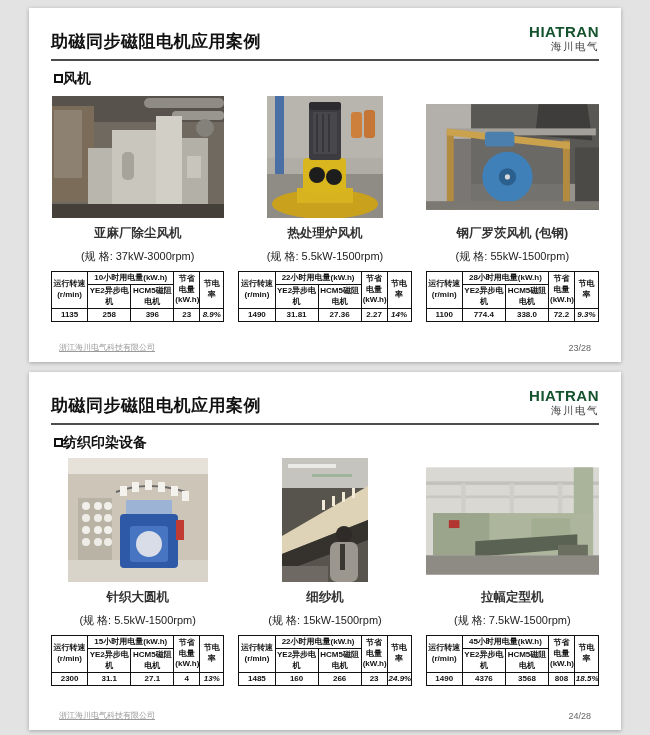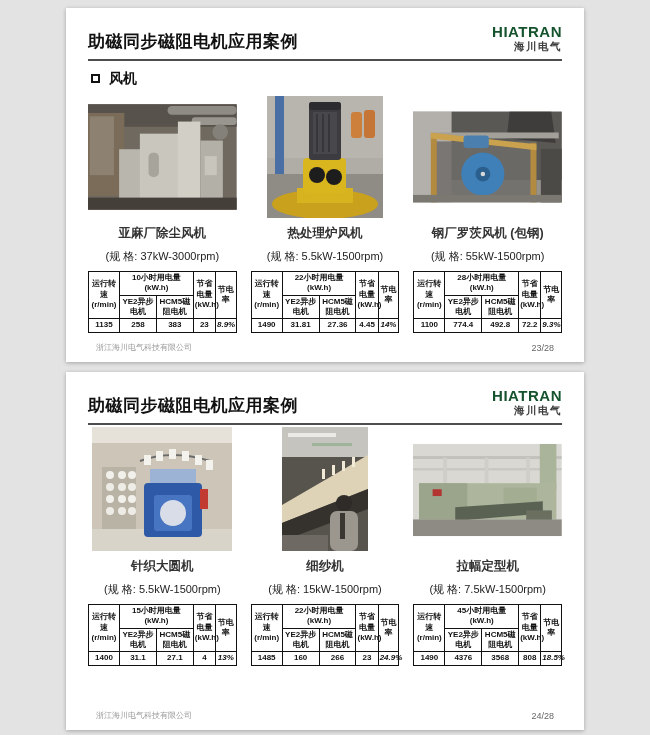--- a/index.html
+++ b/index.html
@@ -1,42 +1,42 @@
 <!DOCTYPE html>
 <html><head>
 <meta charset="utf-8">
 <style>
   * { margin:0; padding:0; box-sizing:border-box; }
   html,body { width:650px; background:#e3e3e3; font-family:"Liberation Sans","DejaVu Sans",sans-serif; }
   body { height:735px; overflow:hidden; }
-  .slide { width:518px; height:354px; margin:0 auto; background:#fff; box-shadow:0 1px 4px rgba(0,0,0,.28);
+  .slide { width:592px; height:354px; margin:0 auto; background:#fff; box-shadow:0 1px 4px rgba(0,0,0,.28);
            padding:14px 22px 6px; display:flex; flex-direction:column; }
   .slide-1 { margin-top:8px; margin-bottom:10px; }
   .slide-2 { height:358px; }
   .hdr { display:flex; justify-content:space-between; align-items:flex-start; }
   .title { font-size:17px; font-weight:bold; color:#111; letter-spacing:.5px; padding-top:8px; }
   .logo { text-align:right; padding-top:2px; }
   .logo-en { font-size:15px; font-weight:700; color:#14532d; letter-spacing:.5px; line-height:1.05; }
-  .logo-cn { font-size:10.5px; font-weight:bold; color:#3d3d3d; letter-spacing:1.5px; }
+  .logo-cn { font-size:10.5px; font-weight:normal; color:#3d3d3d; letter-spacing:1.5px; }
   .divider { height:2px; background:#4d4d4d; margin-top:5px; }
-  .section { display:flex; align-items:center; gap:9px; margin:9px 0 4px 3px; }
+  .section { display:flex; align-items:center; margin:9px 0 4px 3px; }
   .sq { width:9px; height:9px; border:2px solid #111; flex:none; }
   .section-txt { font-size:14px; font-weight:bold; color:#111; }
   .cases { display:flex; gap:14px; flex:1; }
   .case { flex:1; display:flex; flex-direction:column; align-items:center; min-width:0; }
   .photo { height:126px; width:100%; display:flex; align-items:flex-end; justify-content:center; }
   .caption { font-size:12.5px; color:#333; font-weight:600; margin-top:7px; }
   .spec { font-size:11px; color:#222; margin-top:7px; margin-bottom:7px; }
   table.stat { width:100%; border-collapse:collapse; table-layout:fixed; }
   table.stat td { border:1px solid #111; font-size:8px; font-weight:bold; color:#111;
                   text-align:center; vertical-align:middle; padding:1px; line-height:1.3; }
   td.val { font-size:8.5px; padding:5px 1px; }
   td.rate { color:#00b050; font-size:10.5px;font-style:italic; }
   .foot { display:flex; justify-content:space-between; align-items:flex-end; margin-top:auto; padding:3px 8px 3px; }
-  .company { font-size:8px; color:#9a9a9a; }
+  .company { font-size:8px; color:#9a9a9a;text-decoration:underline; }
   .page { font-size:9px; color:#666;margin-left:16px; }
   svg { display:block; }
 </style>
 </head>
 <body>
 
 <div class="slide slide-1">
   <div class="hdr">
     <div class="title">助磁同步磁阻电机应用案例</div>
     <div class="logo">
@@ -88,21 +88,21 @@
           <td rowspan="2">节省电量 (kW.h)</td>
           <td rowspan="2">节电率</td>
         </tr>
         <tr>
           <td>YE2异步电机</td>
           <td>HCM5磁阻电机</td>
         </tr>
         <tr>
           <td class="val">1135</td>
           <td class="val">258</td>
-          <td class="val">383</td>
+          <td class="val">396</td>
           <td class="val">23</td>
           <td class="val rate">8.9%</td>
         </tr>
       </tbody>
         </table>
     </div>
 
     <div class="case">
       <div class="photo">
         <svg width="116" height="122" viewBox="0 0 116 122">
@@ -143,21 +143,21 @@
           <td rowspan="2">节电率</td>
         </tr>
         <tr>
           <td>YE2异步电机</td>
           <td>HCM5磁阻电机</td>
         </tr>
         <tr>
           <td class="val">1490</td>
           <td class="val">31.81</td>
           <td class="val">27.36</td>
-          <td class="val">4.45</td>
+          <td class="val">2.27</td>
           <td class="val rate">14%</td>
         </tr>
       </tbody>
         </table>
     </div>
 
     <div class="case">
       <div class="photo">
         <svg width="200" height="122" viewBox="0 0 200 122">
           <rect width="200" height="122" fill="#95928c"></rect>
@@ -194,21 +194,21 @@
           <td rowspan="2">节省电量 (kW.h)</td>
           <td rowspan="2">节电率</td>
         </tr>
         <tr>
           <td>YE2异步电机</td>
           <td>HCM5磁阻电机</td>
         </tr>
         <tr>
           <td class="val">1100</td>
           <td class="val">774.4</td>
-          <td class="val">492.8</td>
+          <td class="val">338.0</td>
           <td class="val">72.2</td>
           <td class="val rate">9.3%</td>
         </tr>
       </tbody>
         </table>
     </div>
   </div>
 
   <div class="foot">
     <span class="company">浙江海川电气科技有限公司</span>
@@ -218,20 +218,24 @@
 
 <div class="slide slide-2">
   <div class="hdr">
     <div class="title">助磁同步磁阻电机应用案例</div>
     <div class="logo">
       <div class="logo-en">HIATRAN</div>
       <div class="logo-cn">海川电气</div>
     </div>
   </div>
   <div class="divider"></div>
+  <div class="section">
+    <span class="sq"></span>
+    <span class="section-txt">纺织印染设备</span>
+  </div>
 
   <div class="cases">
 
     <div class="case">
       <div class="photo">
         <svg width="140" height="124" viewBox="0 0 140 124">
           <rect width="140" height="124" fill="#cdc6b8"></rect>
           <rect width="140" height="16" fill="#e6e2da"></rect>
           <rect y="102" width="140" height="22" fill="#d8d4ca"></rect>
           <rect x="10" y="40" width="34" height="62" fill="#b9b3a6"></rect>
@@ -276,21 +280,21 @@
           <td rowspan="2">运行转速 (r/min)</td>
           <td colspan="2">15小时用电量(kW.h)</td>
           <td rowspan="2">节省电量 (kW.h)</td>
           <td rowspan="2">节电率</td>
         </tr>
         <tr>
           <td>YE2异步电机</td>
           <td>HCM5磁阻电机</td>
         </tr>
         <tr>
-          <td class="val">1400</td>
+          <td class="val">2300</td>
           <td class="val">31.1</td>
           <td class="val">27.1</td>
           <td class="val">4</td>
           <td class="val rate">13%</td>
         </tr>
       </tbody>
         </table>
     </div>
 
     <div class="case">

